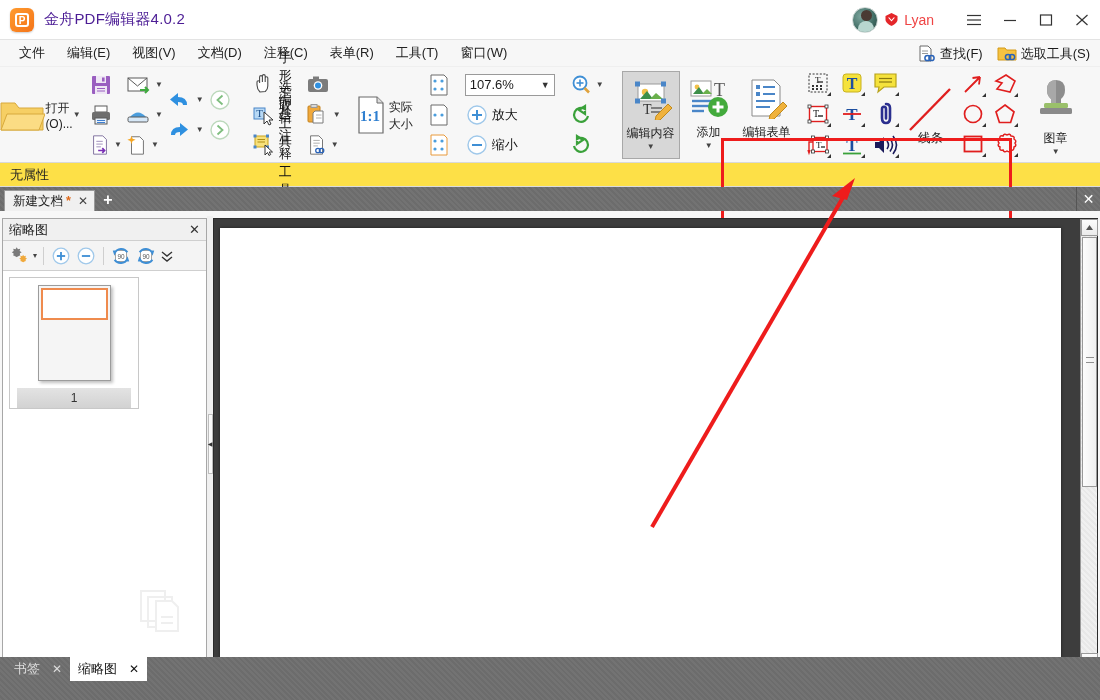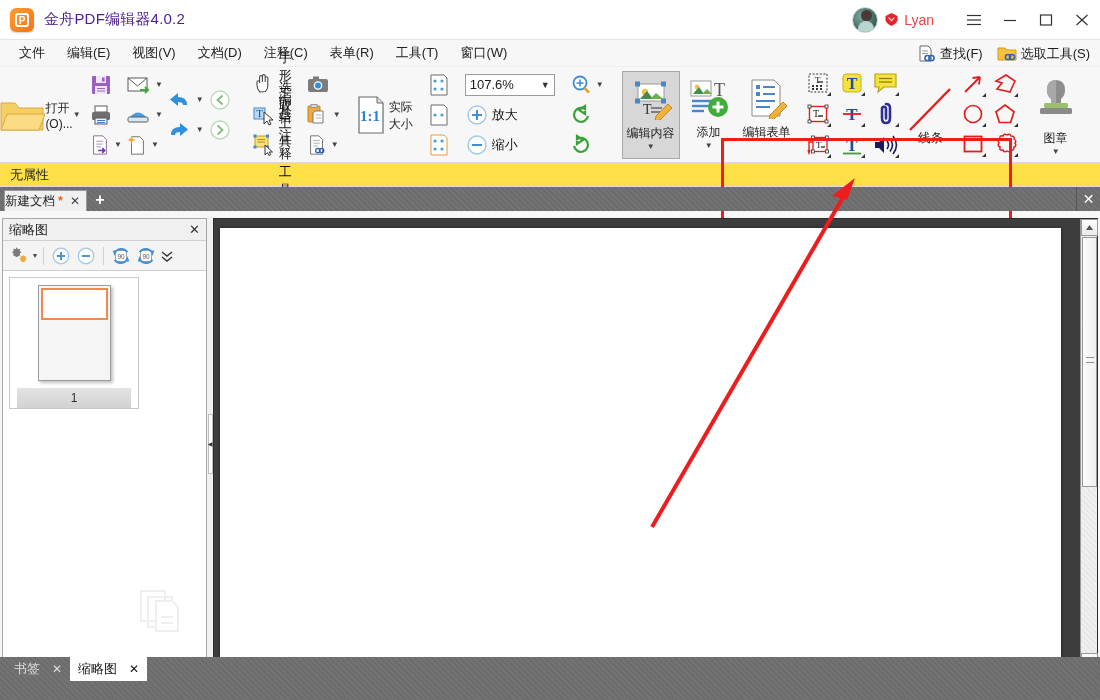--- a/index.html
+++ b/index.html
@@ -109,21 +109,21 @@
   }
 
   
   .tabbar{
     height:24px; background:#6c6c6c;
     background-image:repeating-linear-gradient(45deg,rgba(255,255,255,.05) 0 2px,transparent 2px 4px);
     display:flex; align-items:flex-end; padding-left:4px; position:relative;
   }
   .dtab{
     height:21px; background:#f0f0f0; border:1px solid #9a9a9a; border-bottom:none;
-    display:flex; align-items:center; padding:0 6px 0 0; font-size:12.5px; gap:7px;
+    display:flex; align-items:center; padding:0 6px 0 8px; font-size:12.5px; gap:7px;
   }
   .dtab .x{ font-size:12px; color:#444; }
   .newtab{
     width:18px;height:18px; margin-left:4px; margin-bottom:2px;
     color:#fff; display:flex;align-items:center;justify-content:center; font-size:16px; font-weight:bold;
   }
   .tabclose-right{
     position:absolute; right:0; top:0; width:24px;height:24px;
     display:flex;align-items:center;justify-content:center;
     color:#fff; font-weight:bold; font-size:14px; border-left:1px solid #555;

